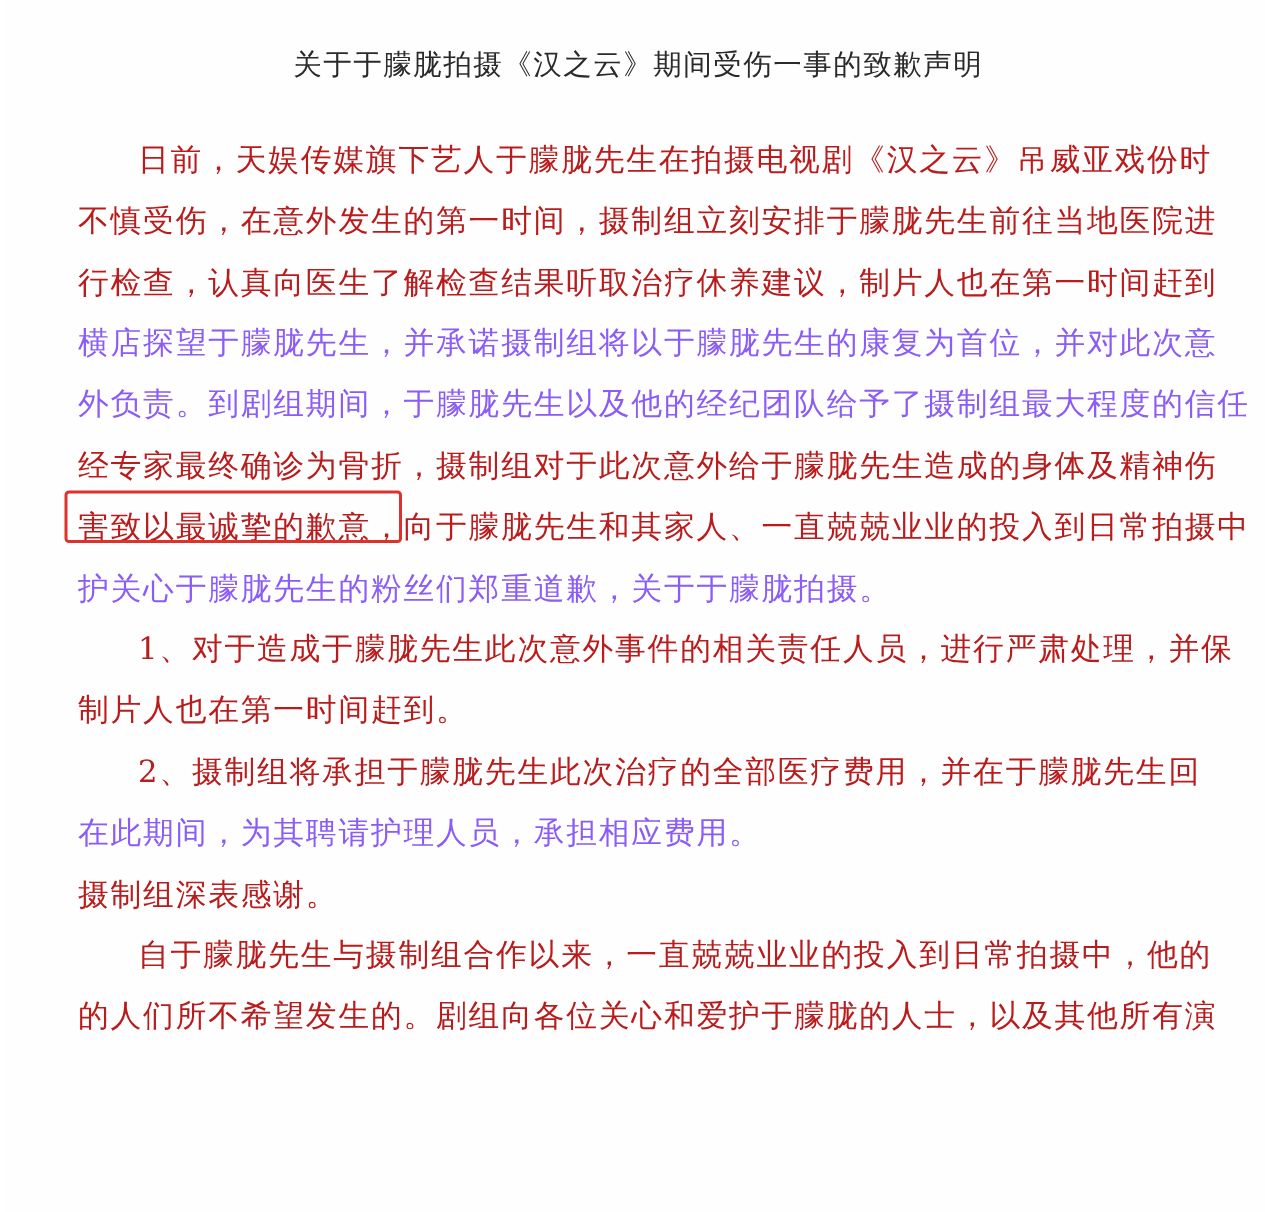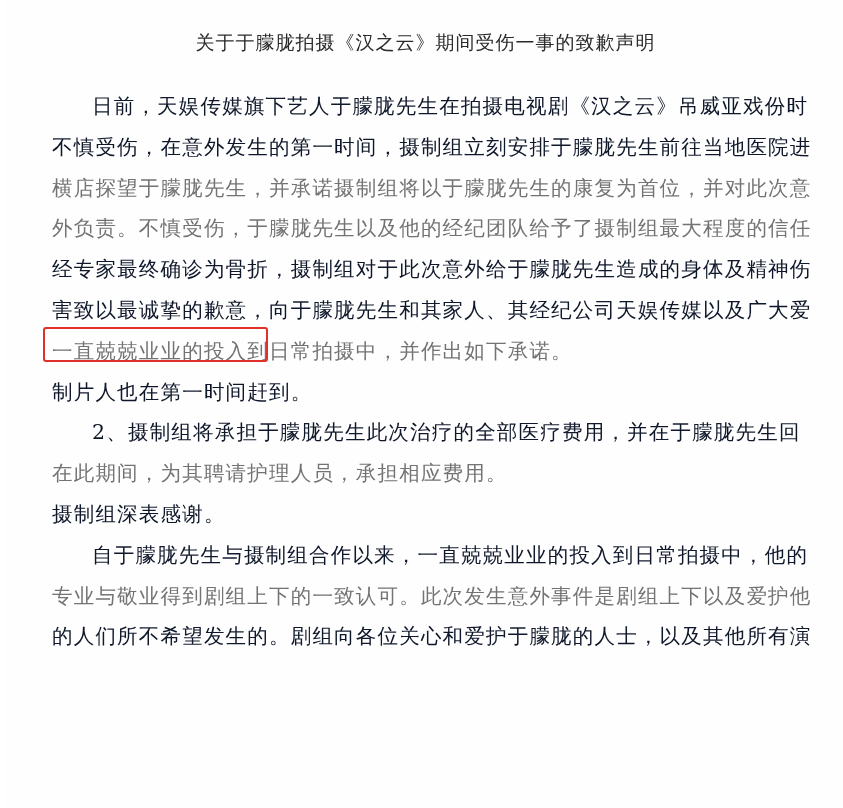--- a/index.html
+++ b/index.html
@@ -38,23 +38,23 @@
       left: 48px;
       top: 86px;
       width: 740px;
     }
     .line {
       height: 40.8px;
       line-height: 40.8px;
       font-size: 20.5px;
       white-space: nowrap;
       letter-spacing: 1.2px;
-      color: #0f172a;
+      color: #b91c1c;
     }
-    .line.faint { color: #737373; }
+    .line.faint { color: #8b5cf6; }
     .indent { padding-left: 40px; }
     .highlight {
       position: absolute;
       left: 39px;
       top: 327px;
       width: 225px;
       height: 35px;
       border: 2.5px solid #e0302a;
       border-radius: 3px;
       box-sizing: border-box;
@@ -63,28 +63,29 @@
   </style>
 </head>
 <body>
 
 <div class="page">
   <div class="title">关于于朦胧拍摄《汉之云》期间受伤一事的致歉声明</div>
 
   <div class="body-text">
     <div class="line indent">日前，天娱传媒旗下艺人于朦胧先生在拍摄电视剧《汉之云》吊威亚戏份时</div>
     <div class="line">不慎受伤，在意外发生的第一时间，摄制组立刻安排于朦胧先生前往当地医院进</div>
+    <div class="line">行检查，认真向医生了解检查结果听取治疗休养建议，制片人也在第一时间赶到</div>
     <div class="line faint">横店探望于朦胧先生，并承诺摄制组将以于朦胧先生的康复为首位，并对此次意</div>
-    <div class="line faint">外负责。不慎受伤，于朦胧先生以及他的经纪团队给予了摄制组最大程度的信任</div>
+    <div class="line faint">外负责。到剧组期间，于朦胧先生以及他的经纪团队给予了摄制组最大程度的信任</div>
     <div class="line">经专家最终确诊为骨折，摄制组对于此次意外给于朦胧先生造成的身体及精神伤</div>
-    <div class="line">害致以最诚挚的歉意，向于朦胧先生和其家人、其经纪公司天娱传媒以及广大爱</div>
-    <div class="line faint">一直兢兢业业的投入到日常拍摄中，并作出如下承诺。</div>
+    <div class="line">害致以最诚挚的歉意，向于朦胧先生和其家人、一直兢兢业业的投入到日常拍摄中</div>
+    <div class="line faint">护关心于朦胧先生的粉丝们郑重道歉，关于于朦胧拍摄。</div>
+    <div class="line indent">1、对于造成于朦胧先生此次意外事件的相关责任人员，进行严肃处理，并保</div>
     <div class="line">制片人也在第一时间赶到。</div>
     <div class="line indent">2、摄制组将承担于朦胧先生此次治疗的全部医疗费用，并在于朦胧先生回</div>
     <div class="line faint">在此期间，为其聘请护理人员，承担相应费用。</div>
     <div class="line">摄制组深表感谢。</div>
     <div class="line indent">自于朦胧先生与摄制组合作以来，一直兢兢业业的投入到日常拍摄中，他的</div>
-    <div class="line faint">专业与敬业得到剧组上下的一致认可。此次发生意外事件是剧组上下以及爱护他</div>
     <div class="line">的人们所不希望发生的。剧组向各位关心和爱护于朦胧的人士，以及其他所有演</div>
   </div>
 
   <div class="highlight" style="border-color: rgb(224, 48, 42);"></div>
 </div>
 
 </body></html>

